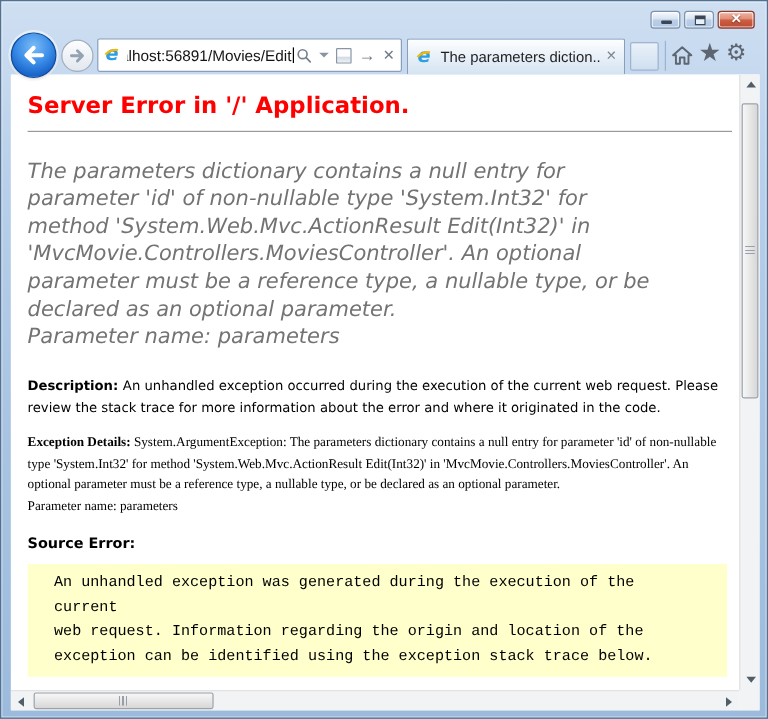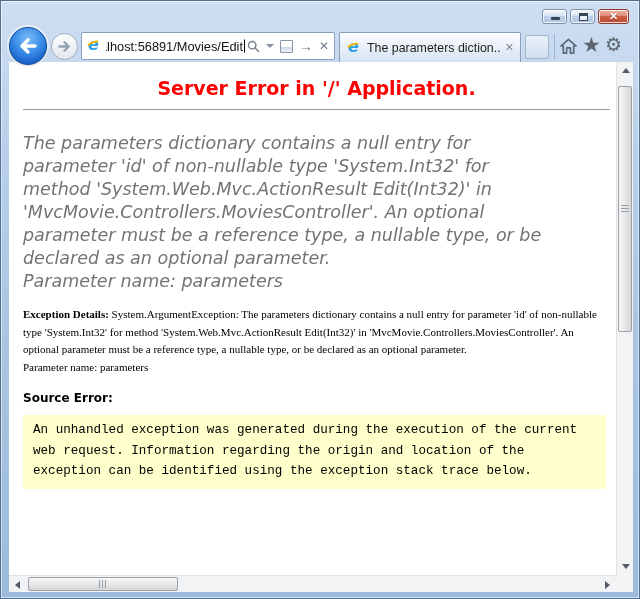--- a/index.html
+++ b/index.html
@@ -66,29 +66,29 @@
   .chrome-icon { position:absolute; color:#5d6670; line-height:1; }
   .home-icon { left:558px; top:36px; }
   .star-icon { left:581px; top:33px; font-size:21px; }
   .gear-icon { left:604px; top:34px; font-size:19px; }
 
   
   .content { position:absolute; left:8px; top:61px; width:624px; height:530px; background:#fff; overflow:hidden; }
   .page { position:absolute; left:0; top:0; right:17px; bottom:17px; overflow:hidden;
     padding:0 6px 0 14px; font-family:"DejaVu Sans",sans-serif; color:#000; }
 
-  .page h1 { margin-top:15px; font-size:19px; font-weight:bold; color:#ff0000; font-family:"DejaVu Sans",sans-serif;text-align:center; }
+  .page h1 { margin-top:15px; font-size:19px; font-weight:bold; color:#ff0000; font-family:"DejaVu Sans",sans-serif; }
   .page hr { border:none; border-top:1px solid #9a9a9a; margin-top:10px; }
   .err-msg { margin-top:22px; color:#737373; font-style:italic; font-size:17.5px; line-height:23px; white-space:pre-line; }
   .para { font-size:11px; line-height:17.5px; }
   .para-desc { margin-top:20px; }
   .para-exc { margin-top:13px;font-family:Liberation Serif, serif; }
   .b-label { font-weight:bold; }
   .src-label,.stack-label { margin-top:15px; font-size:12px; font-weight:bold; }
-  .code-box { margin-top:10px; margin-right:4px; background:#ffffcc; padding:5px 10px 7px;
+  .code-box { margin-top:10px; margin-right:4px; background:#ffffcc; padding:5px 22px 7px;
     font-family:"Liberation Mono",monospace; font-size:12.6px; line-height:20.5px; white-space:pre-line; }
 
   
   .vscroll { position:absolute; right:0; top:0; width:17px; height:513px; background:#f2f3f5; border-left:1px solid #e2e2e2; }
   .hscroll { position:absolute; left:0; bottom:0; height:17px; width:607px; background:#f2f3f5; border-top:1px solid #e2e2e2; }
   .corner { position:absolute; right:0; bottom:0; width:17px; height:17px; background:#f2f3f5; }
   .sb-btn { position:absolute; width:17px; height:17px; display:flex; align-items:center; justify-content:center; }
   .tri-up    { width:0;height:0;border-left:4px solid transparent;border-right:4px solid transparent;border-bottom:5px solid #515d68; }
   .tri-down  { width:0;height:0;border-left:4px solid transparent;border-right:4px solid transparent;border-top:5px solid #515d68; }
   .tri-left  { width:0;height:0;border-top:4px solid transparent;border-bottom:4px solid transparent;border-right:5px solid #515d68; }
@@ -173,20 +173,21 @@
     <div class="page">
       <h1>Server Error in '/' Application.</h1>
       <hr>
       <div class="err-msg">The parameters dictionary contains a null entry for
 parameter 'id' of non-nullable type 'System.Int32' for
 method 'System.Web.Mvc.ActionResult Edit(Int32)' in
 'MvcMovie.Controllers.MoviesController'. An optional
 parameter must be a reference type, a nullable type, or be
 declared as an optional parameter.
 Parameter name: parameters</div>
+      <div class="para para-desc"><span class="b-label">Description: </span><span>An unhandled exception occurred during the execution of the current web request. Please review the stack trace for more information about the error and where it originated in the code.</span></div>
       <div class="para para-exc"><span class="b-label">Exception Details: </span><span>System.ArgumentException: The parameters dictionary contains a null entry for parameter 'id' of non-nullable type 'System.Int32' for method 'System.Web.Mvc.ActionResult Edit(Int32)' in 'MvcMovie.Controllers.MoviesController'. An optional parameter must be a reference type, a nullable type, or be declared as an optional parameter.</span><div>Parameter name: parameters</div></div>
       <div class="src-label">Source Error:</div>
       <div class="code-box">An unhandled exception was generated during the execution of the current
 web request. Information regarding the origin and location of the
 exception can be identified using the exception stack trace below.</div>
 
     </div>
 
     <div class="vscroll">
       <div class="sb-btn" style="top:0;left:0;">

